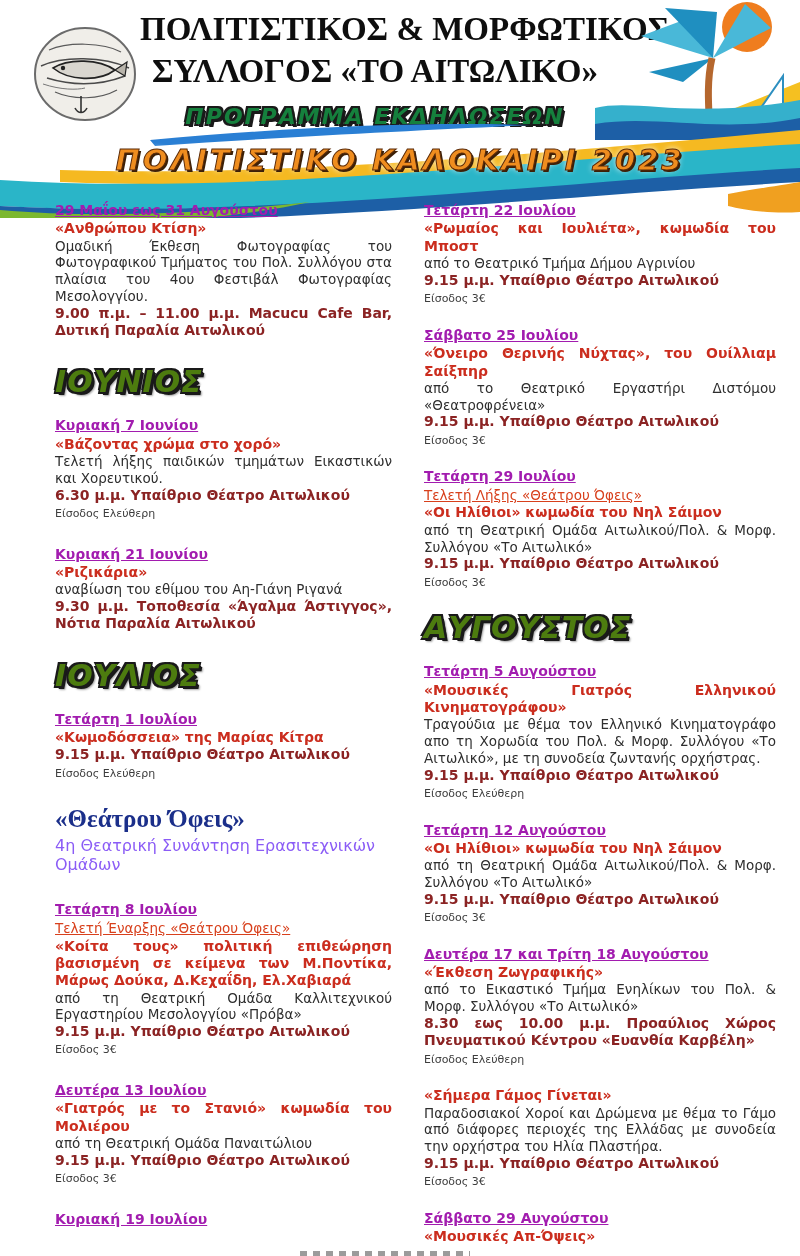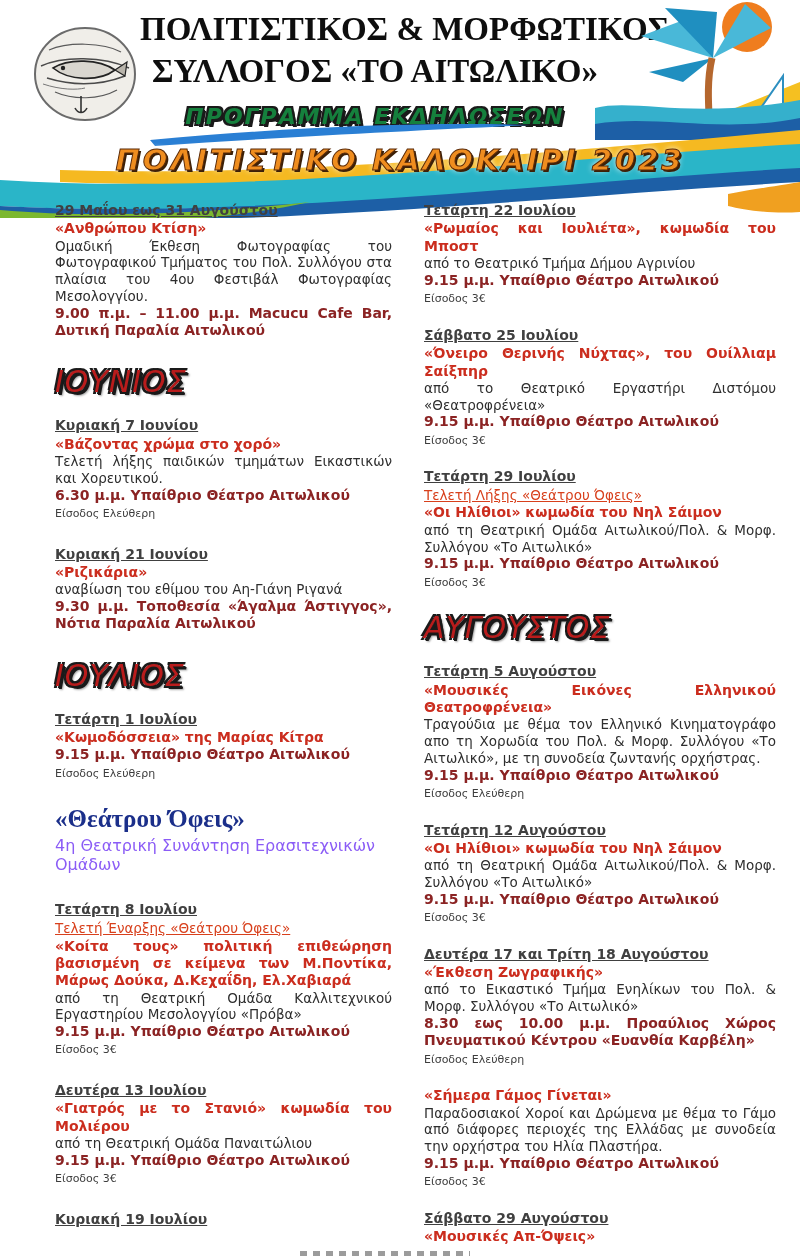--- a/index.html
+++ b/index.html
@@ -32,29 +32,29 @@
     text-shadow:2px 2px 0 #3c2008,0 0 6px #ffffff;
     white-space:nowrap;
   }
   
   .col{position:absolute;top:202px;}
   .col-left{left:55px;width:337px;}
   .col-right{left:424px;width:352px;}
   .event{margin-bottom:21px;}
   .col-left .event{margin-bottom:25px;}
   .event div{line-height:1.24;}
-  .date{font-size:14px;font-weight:bold;color:#404040;text-decoration:underline;}
+  .date{font-size:14px;font-weight:bold;color:#a21caf;text-decoration:underline;}
   .pre{font-size:13.5px;color:#d8401c;text-decoration:underline;margin-top:1px;}
   .title{font-size:14px;font-weight:bold;color:#cb2d1e;margin-top:1px;text-align:justify;}
   .desc{font-size:13.5px;color:#2e2e2e;text-align:justify;}
   .time{font-size:14px;font-weight:bold;color:#8b2323;text-align:justify;}
   .entry{font-size:11px;color:#3d3d3d;margin-top:3px;}
   .month{
-    font-size:30px;font-weight:normal;font-style:italic;letter-spacing:1px;
-    color:#b91c1c;
+    font-size:30px;font-weight:bold;font-style:italic;letter-spacing:1px;
+    color:#4d7c0f;
     text-shadow:-2px -2px 0 #1a1a1a,2px -2px 0 #1a1a1a,-2px 2px 0 #1a1a1a,2px 2px 0 #1a1a1a,3px 3px 0 #1a1a1a,4px 4px 2px rgba(0,0,0,.35);
     margin:2px 0 18px 0;
   }
   .section-title{
     font-family:"Liberation Serif",serif;font-size:25px;font-weight:bold;
     color:#1b2f8a;margin:4px 0 3px 0;
   }
   .section-sub{font-size:16px;color:#8b5cf6;margin-bottom:27px;}
   
   .footer-sliver{
@@ -187,21 +187,21 @@
       <div class="date">Τετάρτη 29 Ιουλίου</div>
       <div class="pre">Τελετή Λήξης «Θεάτρου Όφεις»</div>
       <div class="title">«Οι Ηλίθιοι» κωμωδία του Νηλ Σάιμον</div>
       <div class="desc">από τη Θεατρική Ομάδα Αιτωλικού/Πολ. &amp; Μορφ. Συλλόγου «Το Αιτωλικό»</div>
       <div class="time">9.15 μ.μ. Υπαίθριο Θέατρο Αιτωλικού</div>
       <div class="entry">Είσοδος 3€</div>
     </div>
     <div class="month">ΑΥΓΟΥΣΤΟΣ</div>
     <div class="event">
       <div class="date">Τετάρτη 5 Αυγούστου</div>
-      <div class="title">«Μουσικές Εικόνες Ελληνικού Θεατροφρένεια»</div>
+      <div class="title">«Μουσικές Γιατρός Ελληνικού Κινηματογράφου»</div>
       <div class="desc">Τραγούδια με θέμα τον Ελληνικό Κινηματογράφο απο τη Χορωδία του Πολ. &amp; Μορφ. Συλλόγου «Το Αιτωλικό», με τη συνοδεία ζωντανής ορχήστρας.</div>
       <div class="time">9.15 μ.μ. Υπαίθριο Θέατρο Αιτωλικού</div>
       <div class="entry">Είσοδος Ελεύθερη</div>
     </div>
     <div class="event">
       <div class="date">Τετάρτη 12 Αυγούστου</div>
       <div class="title">«Οι Ηλίθιοι» κωμωδία του Νηλ Σάιμον</div>
       <div class="desc">από τη Θεατρική Ομάδα Αιτωλικού/Πολ. &amp; Μορφ. Συλλόγου «Το Αιτωλικό»</div>
       <div class="time">9.15 μ.μ. Υπαίθριο Θέατρο Αιτωλικού</div>
       <div class="entry">Είσοδος 3€</div>

